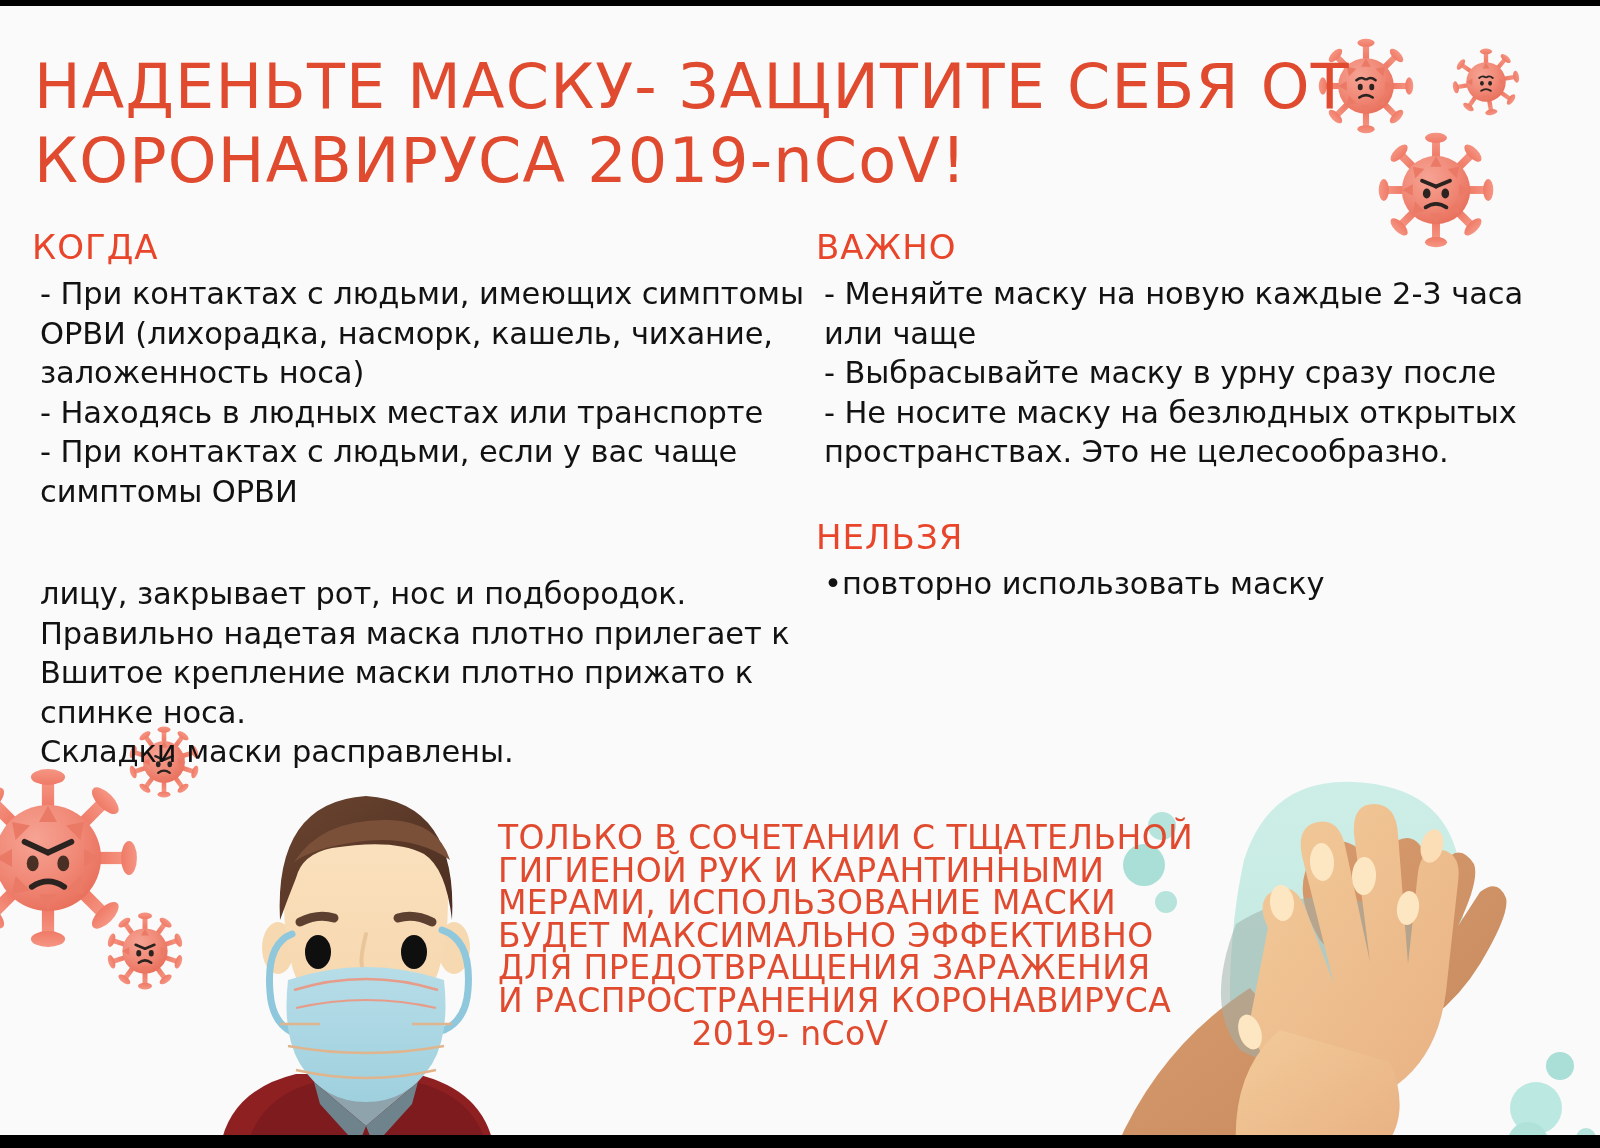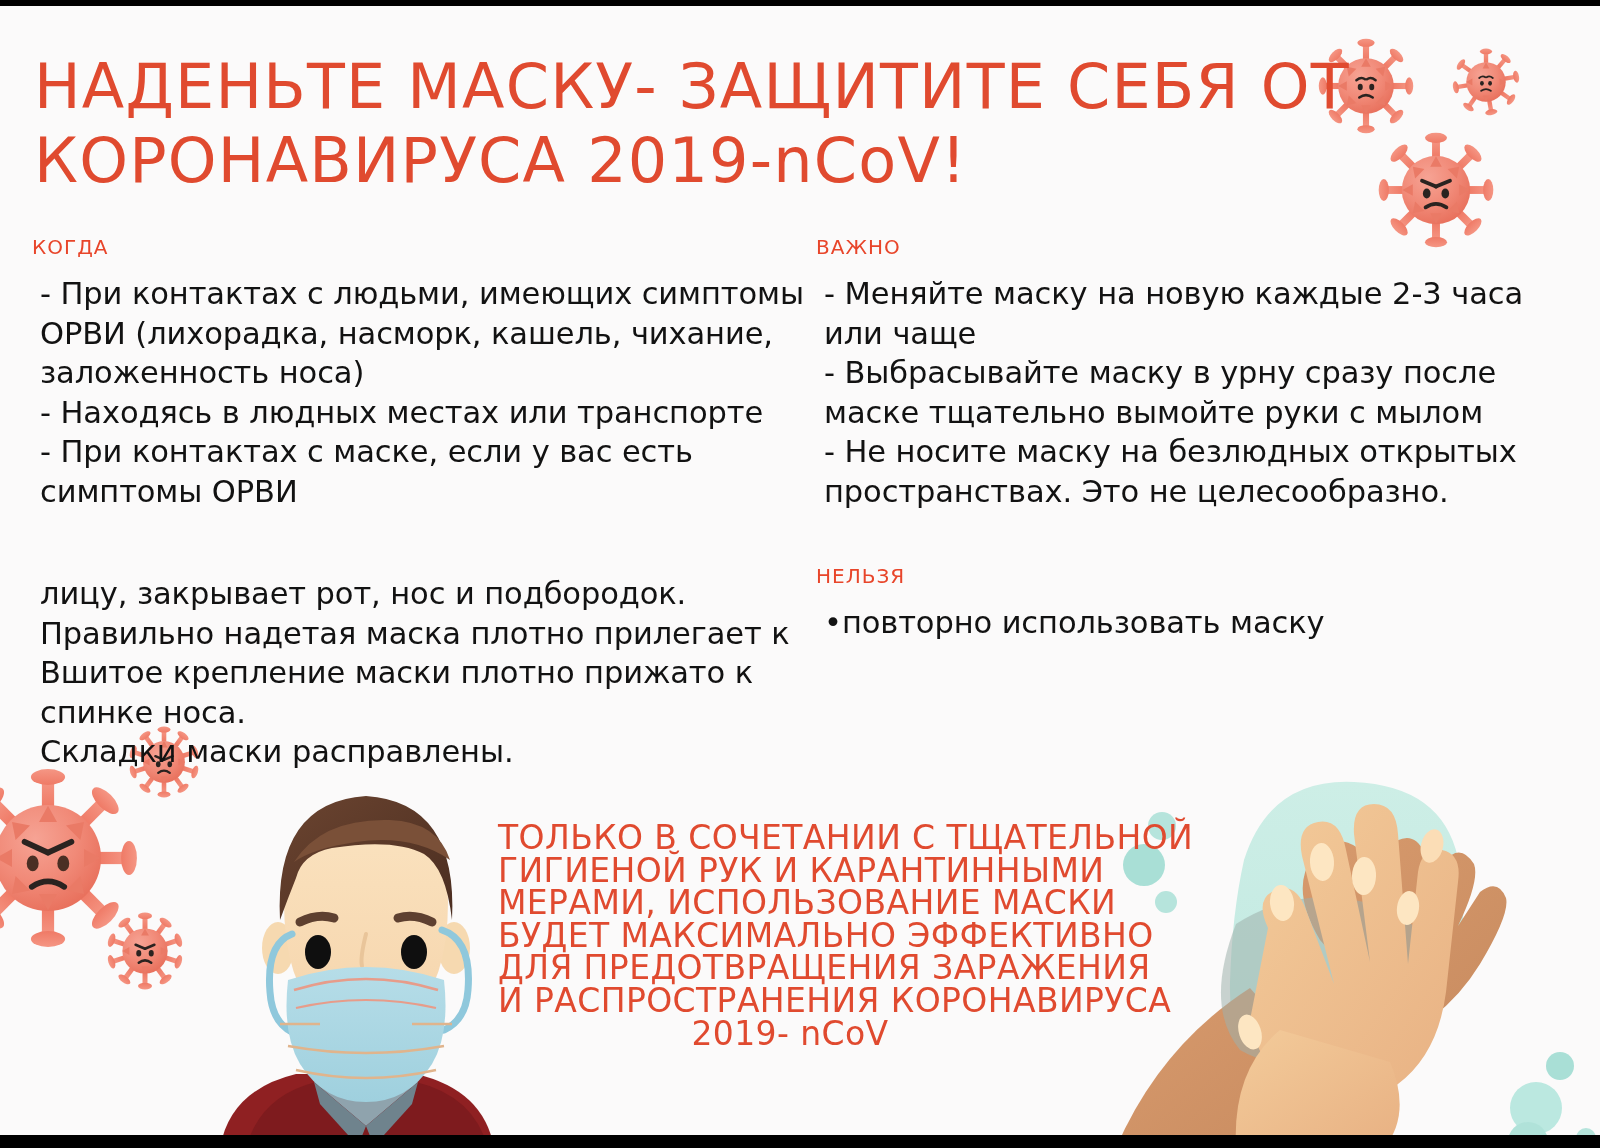--- a/index.html
+++ b/index.html
@@ -30,21 +30,21 @@
   }
   #title .tl{display:block;white-space:nowrap;}
 
   
   .col{position:absolute;z-index:20;}
   #col-left{left:32px;top:228px;width:760px;}
   #col-right{left:816px;top:228px;width:700px;}
 
   .sec-head{
     color:#e8452a;
-    font-size:20px;line-height:38px;
+    font-size:34px;line-height:38px;
     letter-spacing:1px;
     margin:0 0 3px 0;
   }
   .body-txt{
     color:#121212;
     font-size:30.5px;
     line-height:39.5px;
     letter-spacing:-0.1px;
     margin:8px;
   }
@@ -88,40 +88,39 @@
     <span class="tl">КОРОНАВИРУСА 2019-nCoV!</span>
   </div>
 
   <div class="col" id="col-left">
     <div class="sec-head">КОГДА</div>
     <div class="body-txt">
       <span class="ln">- При контактах с людьми, имеющих симптомы</span>
       <span class="ln">ОРВИ (лихорадка, насморк, кашель, чихание,</span>
       <span class="ln">заложенность носа)</span>
       <span class="ln">- Находясь в людных местах или транспорте</span>
-      <span class="ln">- При контактах с маске, если у вас есть</span>
+      <span class="ln">- При контактах с людьми, если у вас чаще</span>
       <span class="ln">симптомы ОРВИ</span>
     </div>
     <div class="gap"></div>
     <div class="body-txt">
       <span class="ln">лицу, закрывает рот, нос и подбородок.</span>
       <span class="ln">Правильно надетая маска плотно прилегает к</span>
       <span class="ln">Вшитое крепление маски плотно прижато к</span>
       <span class="ln">спинке носа.</span>
       <span class="ln">Складки маски расправлены.</span>
     </div>
   </div>
 
   <div class="col" id="col-right">
     <div class="sec-head">ВАЖНО</div>
     <div class="body-txt">
       <span class="ln">- Меняйте маску на новую каждые 2-3 часа</span>
       <span class="ln">или чаще</span>
       <span class="ln">- Выбрасывайте маску в урну сразу после</span>
-      <span class="ln">маске тщательно вымойте руки с мылом</span>
       <span class="ln">- Не носите маску на безлюдных открытых</span>
       <span class="ln">пространствах. Это не целесообразно.</span>
     </div>
     <div class="gap-sm"></div>
     <div class="sec-head">НЕЛЬЗЯ</div>
     <div class="body-txt">
       <span class="ln">•повторно использовать маску</span>
     </div>
   </div>
 

